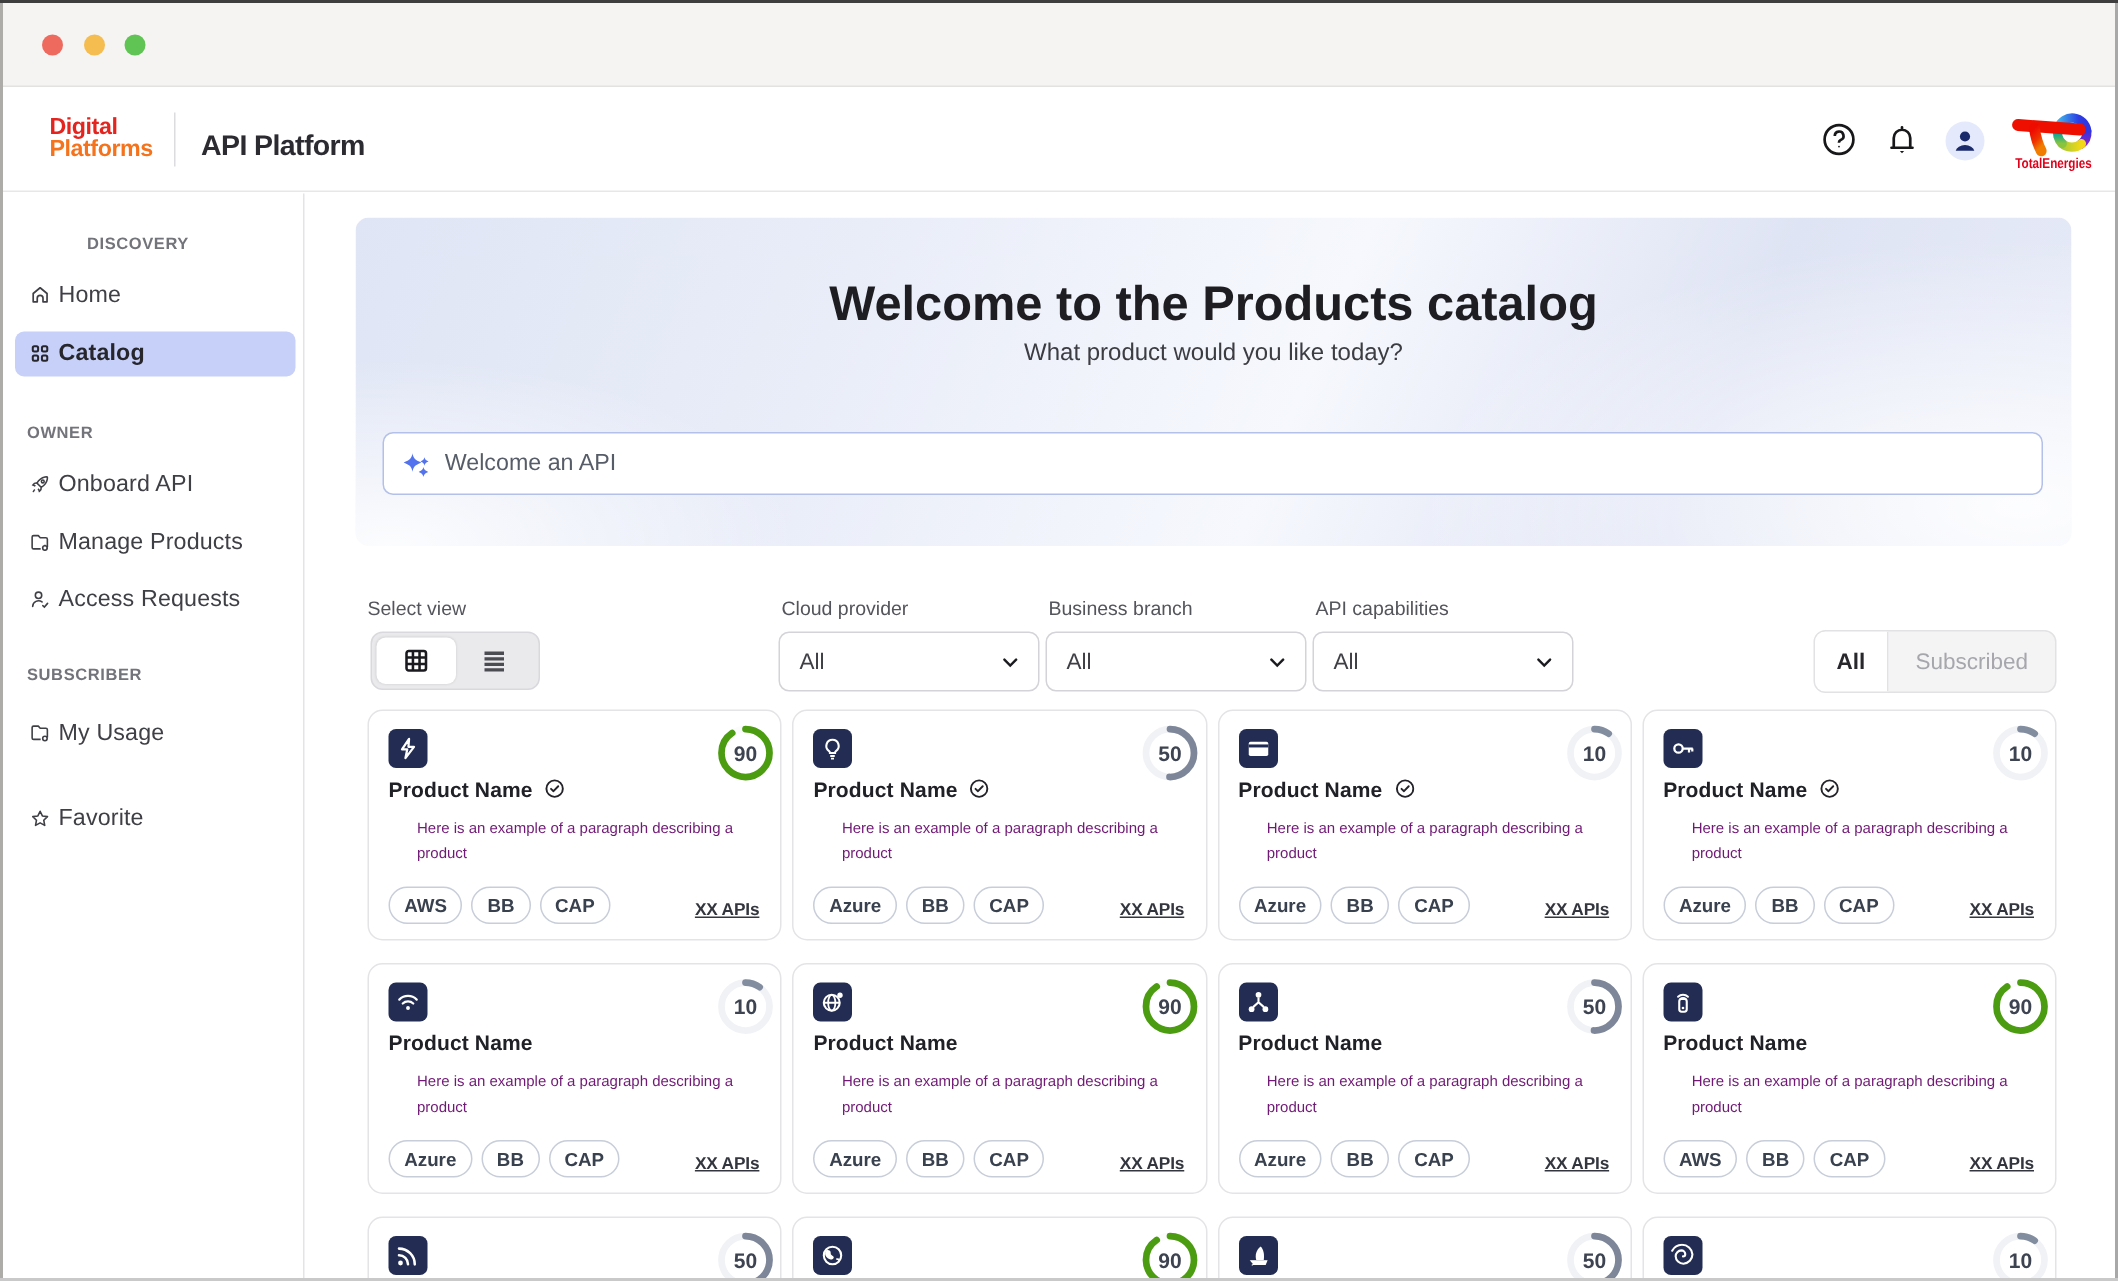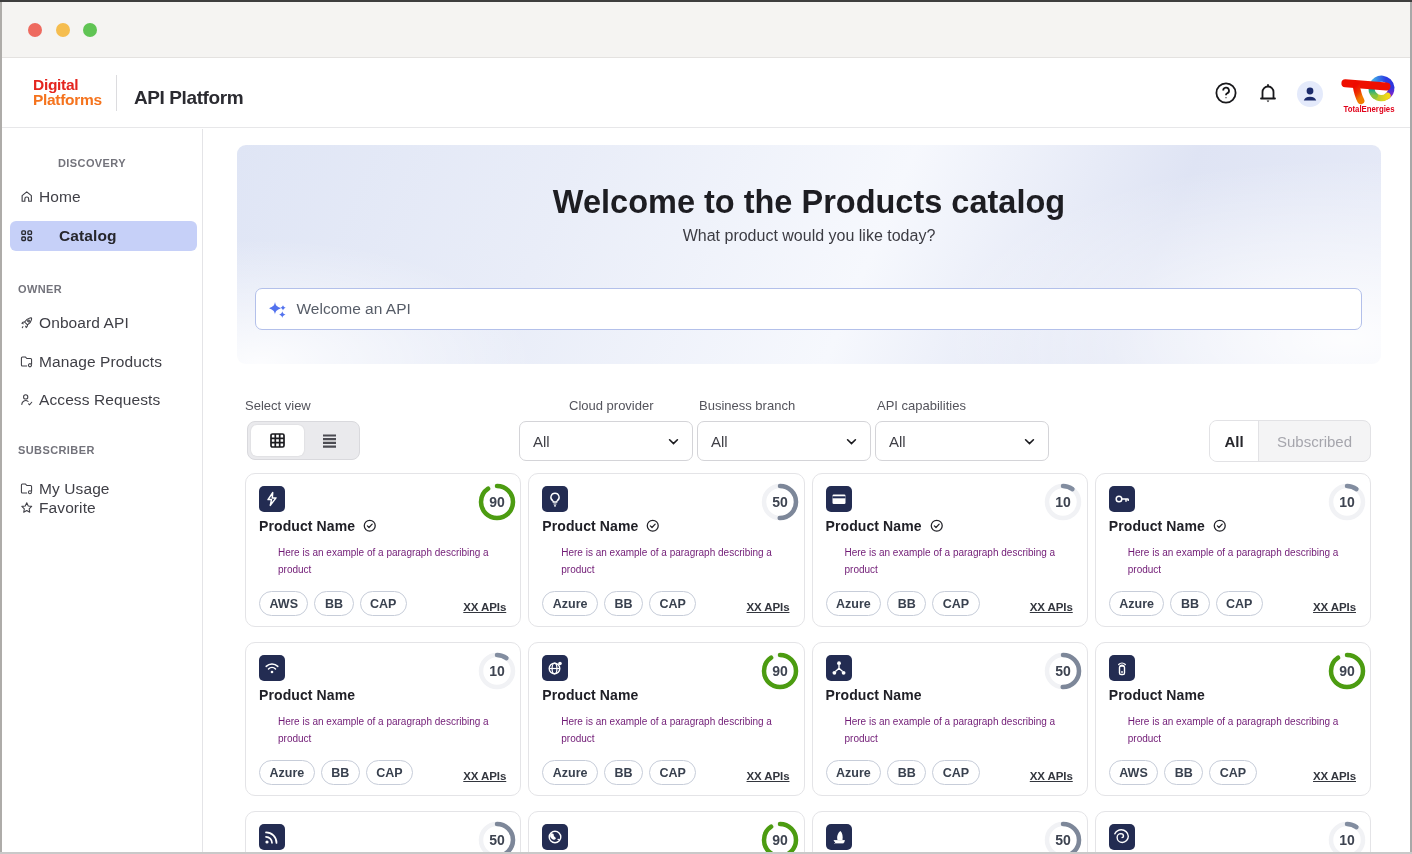--- a/index.html
+++ b/index.html
@@ -23,21 +23,21 @@
 #logodiv { left:114px; top:16px; width:1px; height:36px; background:#dcdcdf; }
 #apptitle { left:132px; top:28px; font-size:19px; font-weight:700; color:#2b2b31; letter-spacing:-0.4px; }
 .hicon { position:absolute; top:23px; }
 
 
 #sidebar { left:2px; top:129px; width:201px; height:725px; background:#fff; border-right:1px solid #e4e4e7; }
 .navlabel { position:absolute; left:16px; font-size:11px; font-weight:700; color:#73737b; letter-spacing:0.4px; }
 .navitem { position:absolute; left:8px; width:187px; height:30px; border-radius:6px; display:flex; align-items:center; }
 .navitem svg { margin-left:10px; flex:none; width:13.5px; height:13.5px; }
 .navitem span { margin-left:5.5px; font-size:15.5px; font-weight:500; color:#3f3f46; letter-spacing:0.1px; }
-.navitem.active { background:#c6d0f8;gap:20px; }
+.navitem.active { background:#c6d0f8; }
 .navitem.active span { color:#26262c; font-weight:700; }
 
 
 #hero { left:237px; top:145px; width:1144px; height:219px; border-radius:9px;
   background:
    radial-gradient(40% 95% at 2% 100%, rgba(255,255,255,0.9), rgba(255,255,255,0) 60%),
    radial-gradient(52% 120% at 97% 88%, rgba(255,255,255,0.92), rgba(255,255,255,0) 68%),
    linear-gradient(113deg, #dfe5f5 0%, #e9edf8 28%, #f6f8fd 55%, #dfe4f4 78%, #e7ebf8 100%);
 }
 #heroTitle { left:0; right:0; top:39px; text-align:center; font-size:32.5px; font-weight:700; color:#1d1d22; }
@@ -179,41 +179,41 @@
     <span>Access Requests</span>
   </div>
   <div class="navlabel" style="top:314.5px;">SUBSCRIBER</div>
   <div class="navitem" style="top:344.5px;">
     <svg width="19" height="19" viewBox="0 0 19 19" fill="none" stroke="#3f3f46" stroke-width="1.5" stroke-linejoin="round">
         <path d="M16.3 13.5 V6.3 a1.4 1.4 0 0 0 -1.4 -1.4 H9.6 L7.8 2.9 H3.4 A1.4 1.4 0 0 0 2 4.3 V14 a1.4 1.4 0 0 0 1.4 1.4 H10"></path>
         <circle cx="14" cy="14.5" r="2.1"></circle>
       </svg>
     <span>My Usage</span>
   </div>
-  <div class="navitem" style="top:364px;">
+  <div class="navitem" style="top:402px;">
     <svg width="19" height="19" viewBox="0 0 19 19" fill="none" stroke="#3f3f46" stroke-width="1.5" stroke-linejoin="round">
         <path d="M9.5 2.6 L11.6 7 L16.4 7.6 L12.9 11 L13.8 15.8 L9.5 13.5 L5.2 15.8 L6.1 11 L2.6 7.6 L7.4 7 Z"></path>
       </svg>
     <span>Favorite</span>
   </div>
 </div>
 <div class="abs" id="hero">
   <div class="abs" id="heroTitle">Welcome to the Products catalog</div>
   <div class="abs" id="heroSub">What product would you like today?</div>
 </div>
 <div class="abs" id="searchbox">
   <svg width="20" height="20" viewBox="0 0 20 20" fill="#5272ee">
       <path d="M6 3.1 C6.5 6.2 7.6 7.6 11.9 9.3 C7.6 11 6.5 12.4 6 15.5 C5.5 12.4 4.4 11 0.1 9.3 C4.4 7.6 5.5 6.2 6 3.1 Z"></path>
       <path d="M14 5.9 C14.3 7.3 14.8 7.9 16.7 8.7 C14.8 9.5 14.3 10.1 14 11.5 C13.7 10.1 13.2 9.5 11.3 8.7 C13.2 7.9 13.7 7.3 14 5.9 Z"></path>
       <path d="M13.3 12.2 C13.6 13.9 14.2 14.6 16.5 15.6 C14.2 16.6 13.6 17.3 13.3 19 C13 17.3 12.4 16.6 10.1 15.6 C12.4 14.6 13 13.9 13.3 12.2 Z"></path>
     </svg>
   <span>Welcome an API</span>
 </div>
 <div class="flabel" style="left:245px;">Select view</div>
-<div class="flabel" style="left:521px;margin-left:48px;">Cloud provider</div>
+<div class="flabel" style="left:521px;">Cloud provider</div>
 <div class="flabel" style="left:699px;">Business branch</div>
 <div class="flabel" style="left:877px;">API capabilities</div>
 <div class="abs" id="segview">
   <div class="seg on">
     <svg width="17" height="17" viewBox="0 0 17 17" fill="none" stroke="#1b1b1f" stroke-width="1.7">
         <rect x="2" y="2" width="13" height="13" rx="1.5"></rect>
         <path d="M2 6.3 H15 M2 10.7 H15 M6.3 2 V15 M10.7 2 V15"></path>
       </svg>
   </div>
   <div class="seg">

